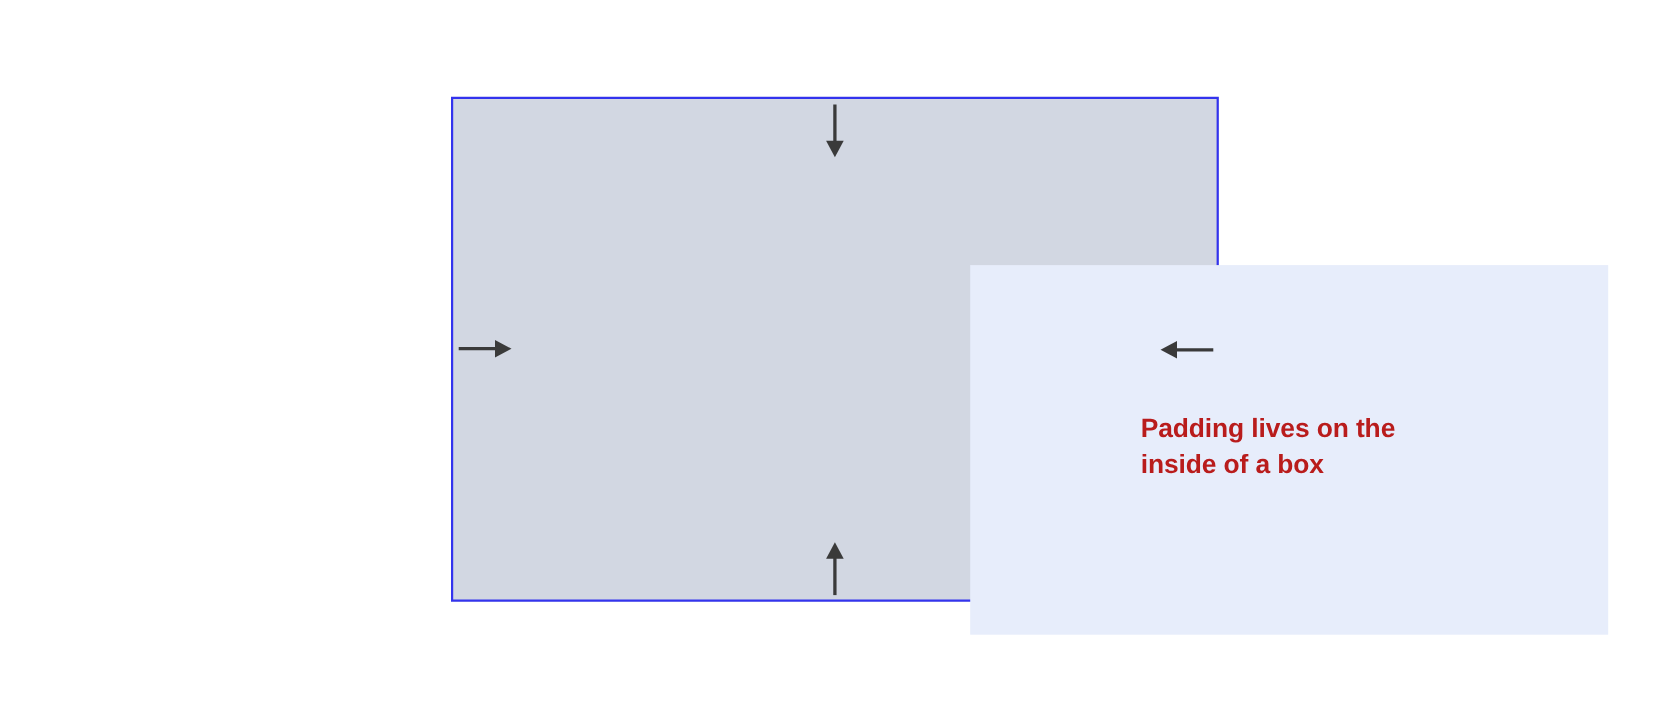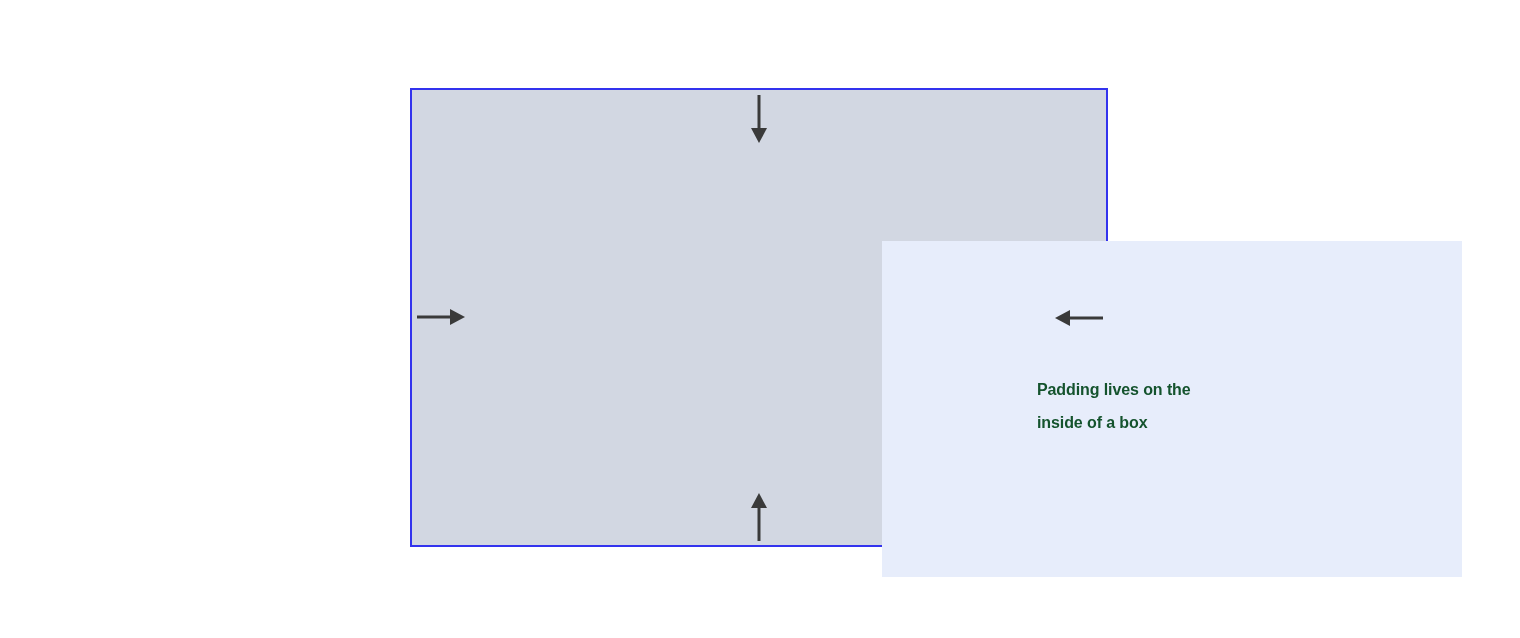--- a/index.html
+++ b/index.html
@@ -44,24 +44,24 @@
     width: 580px;
     height: 336px;
     background: #e7edfb;
   }
 
   #content-text {
     position: absolute;
     left: 625px;
     top: 283px;
     width: 300px;
-    font-size: 16px;
+    font-size: 24px;
     font-weight: bold;
     line-height: 33px;
-    color: #14532d;
+    color: #b91c1c;
     letter-spacing: -0.1px;
     white-space: pre-line;
   }
 
   .arrow-svg {
     position: absolute;
     overflow: visible;
   }
   #arrow-top    { left: 735px; top: 90px;  width: 48px; height: 58px; }
   #arrow-bottom { left: 735px; top: 488px; width: 48px; height: 58px; }

